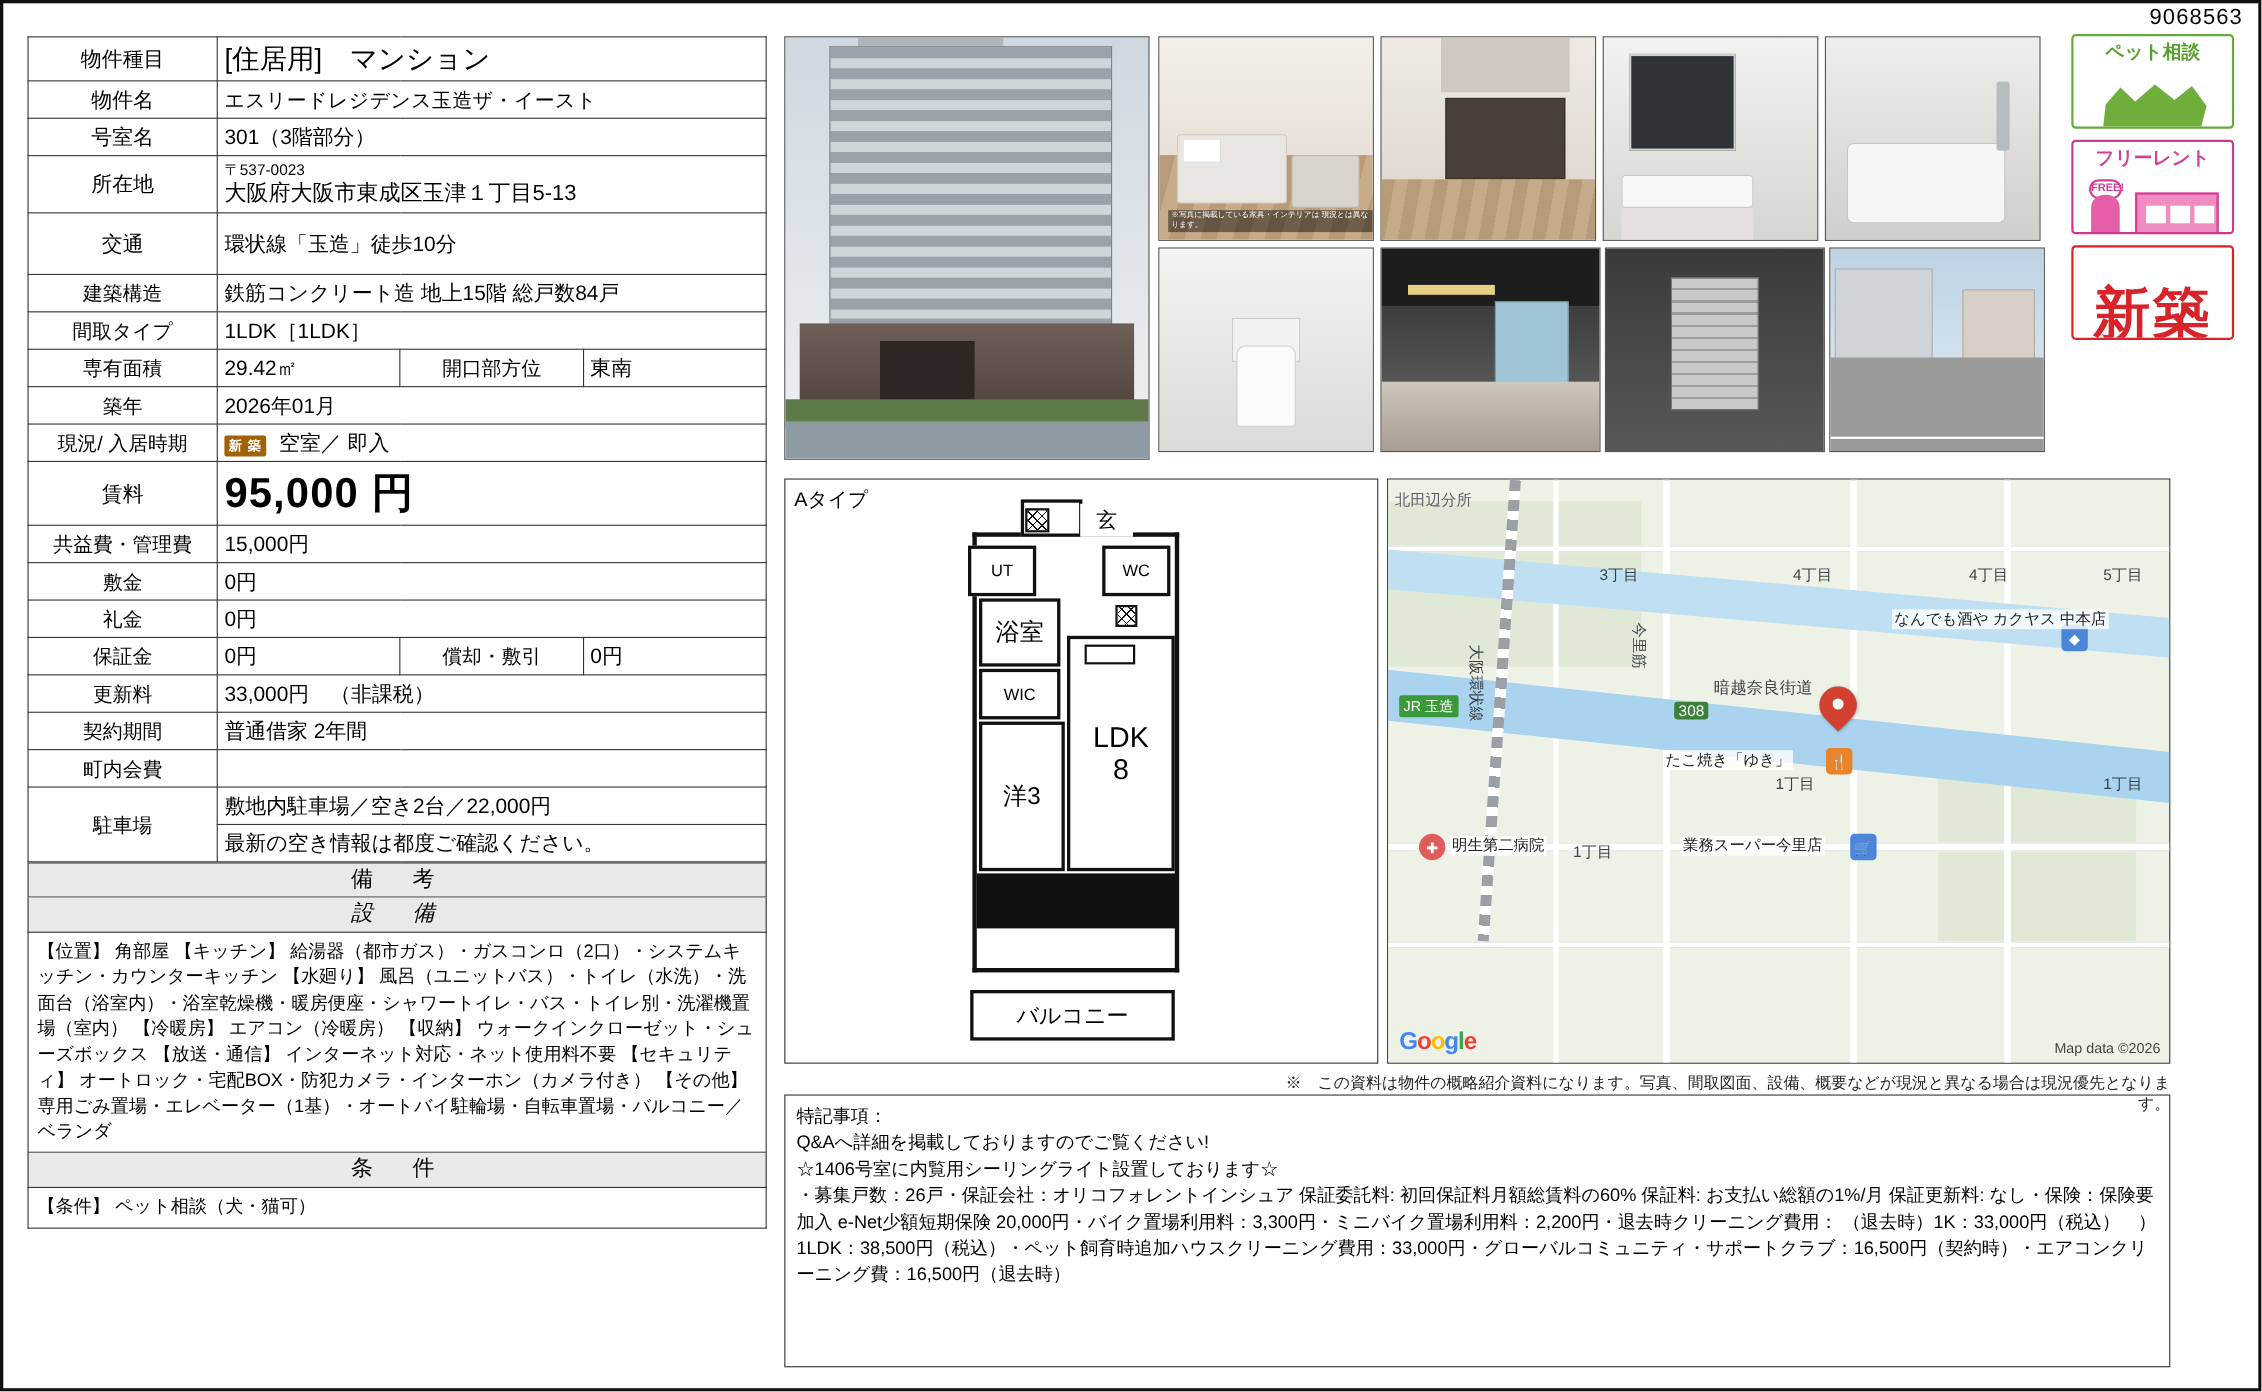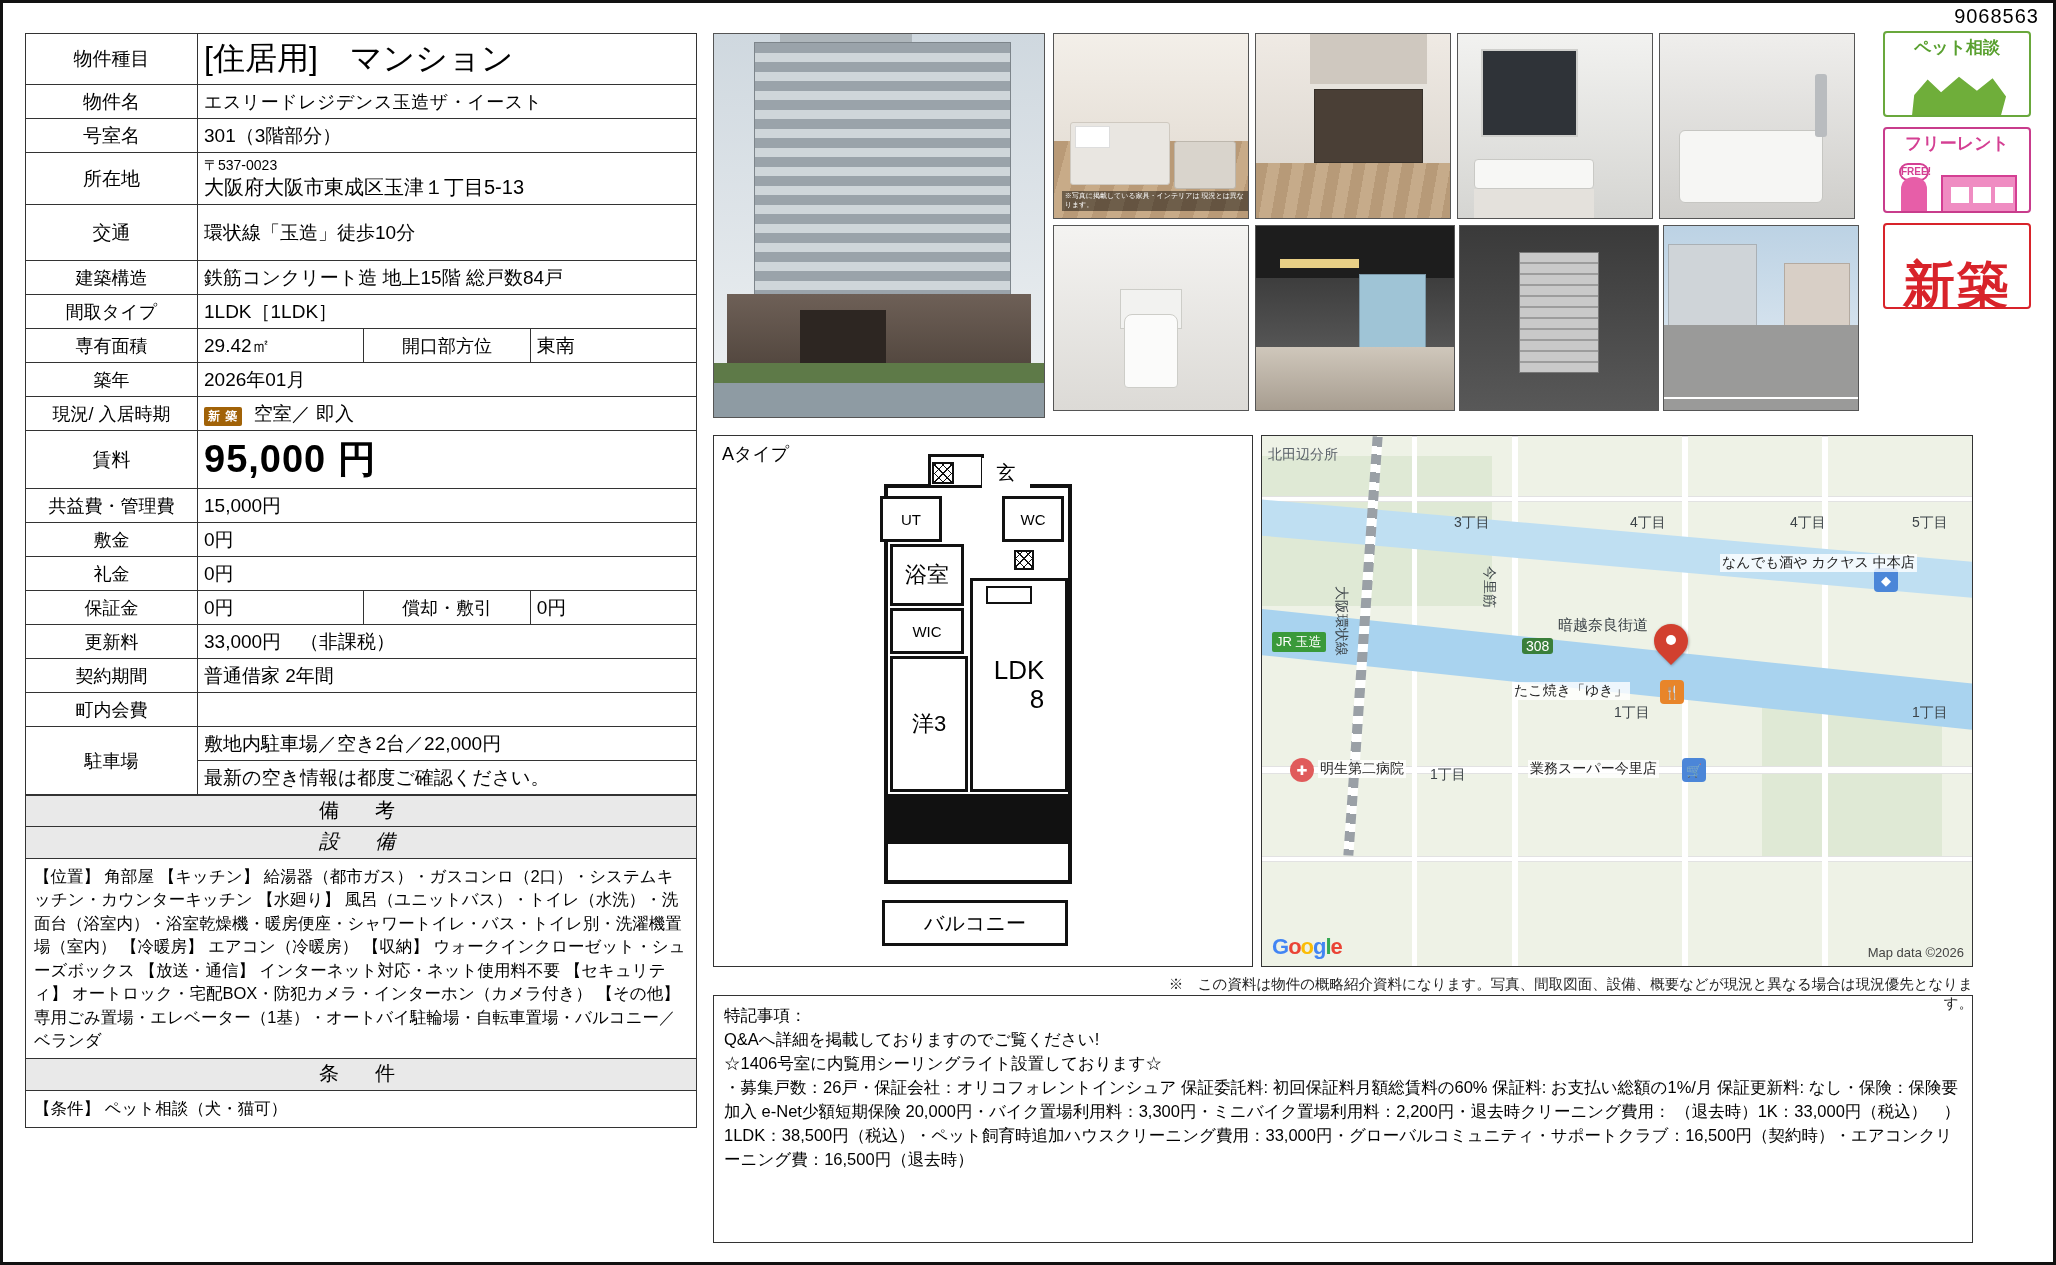--- a/index.html
+++ b/index.html
@@ -30,21 +30,21 @@
     border:1px solid #333;
     padding:3px 6px;
     font-size:19px;
     vertical-align:middle;
     height:34px;
   }
   td.lbl { width:172px; text-align:center; font-size:20px; }
   td.lbl.sm { font-size:18px; }
   .val { font-size:19px; }
   .big-name { font-size:18px; letter-spacing:0.5px; }
-  .type-big { font-size:32px; }
+  .type-big { font-size:25px; }
   .addr-zip { font-size:14px; display:block; line-height:1.2; }
   .addr-main { font-size:20px; display:block; line-height:1.3; }
   .rent-val { font-size:38px; font-weight:bold; letter-spacing:1px; }
   .badge-shinchiku {
     display:inline-block; background:#a16207; color:#fff;
     font-size:12px; padding:1px 4px; margin-right:6px;
     border-radius:2px; letter-spacing:1px;font-weight:bold;
   }
   .sec-head {
     background:#e9e9e9; border:1px solid #333; text-align:center;
@@ -533,21 +533,21 @@
       <div class="room small" style="left:138px;top:36px;width:62px;height:46px;">WC</div>
 
       <div class="room small" style="left:16px;top:36px;width:62px;height:46px;">UT</div>
 
       <div class="room roomname" style="left:26px;top:84px;width:74px;height:62px;">浴室</div>
 
       <div class="room small" style="left:26px;top:148px;width:74px;height:46px;">WIC</div>
 
       <div class="room roomname" style="left:26px;top:196px;width:78px;height:136px;">洋3</div>
 
-      <div class="room" style="left:106px;top:118px;width:98px;height:214px;border:3px solid #111;text-align:right;">
+      <div class="room" style="left:106px;top:118px;width:98px;height:214px;border:3px solid #111;">
         <div class="ldk">
           <div>LDK</div>
           <div>8</div>
         </div>
       </div>
 
       <div class="wall" style="left:122px;top:126px;width:46px;height:18px;background:#fff;border:2px solid #111;"></div>
 
       <div class="wall" style="left:24px;top:334px;width:182px;height:50px;background:#111;"></div>
 

